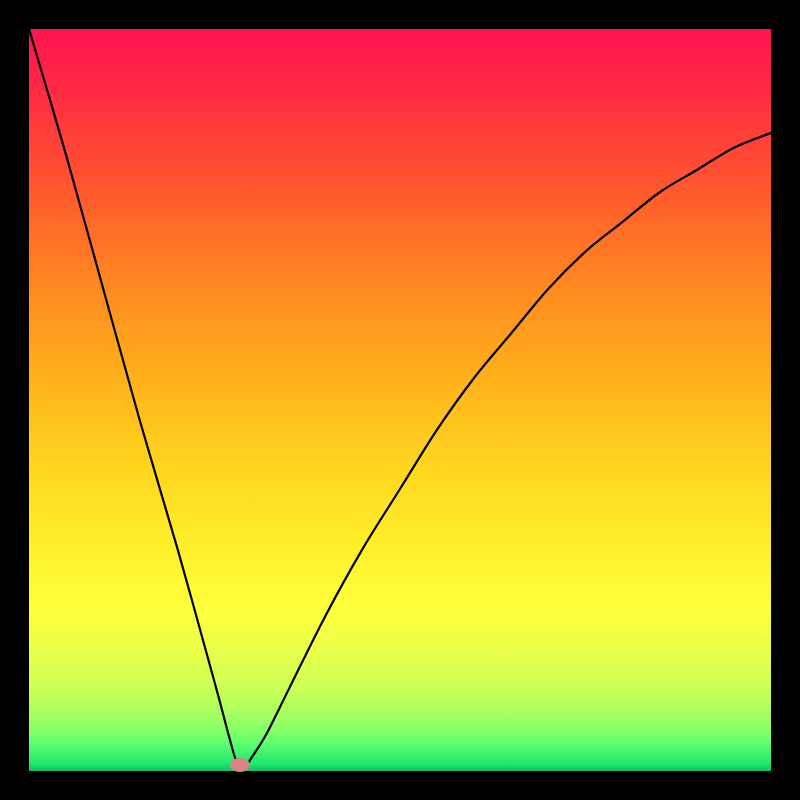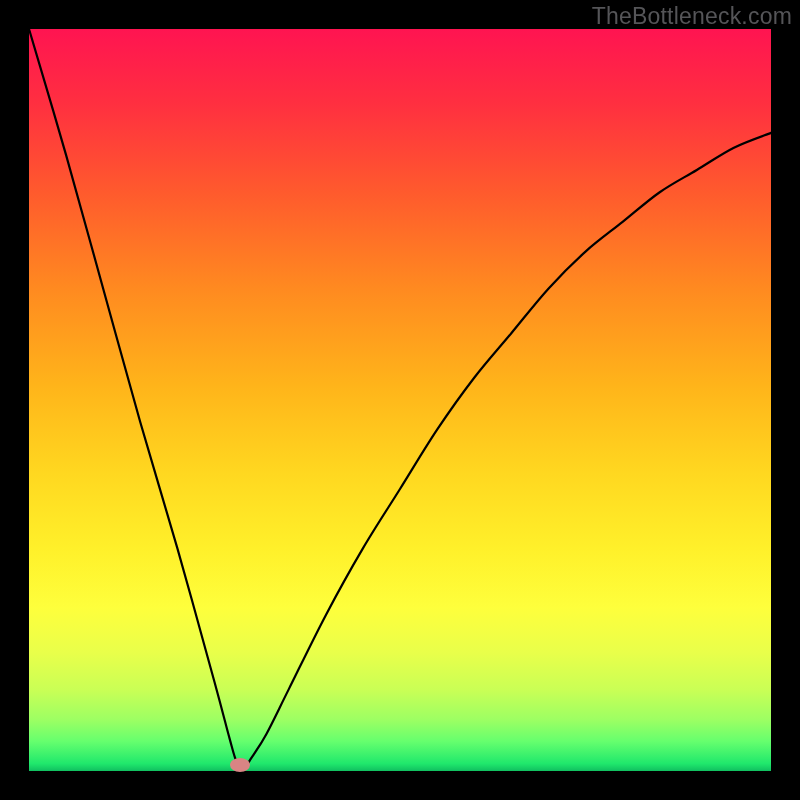--- a/index.html
+++ b/index.html
@@ -82,14 +82,13 @@
 <div class="frame">
   <div class="plot">
 
     <svg class="curve" viewBox="0 0 742 742" preserveAspectRatio="none">
       <path id="curve-path" d="M 0.00 0.00 C 6.18 21.02, 24.73 82.86, 37.10 126.14 C 49.47 169.42, 61.83 215.18, 74.20 259.70 C 86.57 304.22, 98.93 349.98, 111.30 393.26 C 123.67 436.54, 136.03 476.12, 148.40 519.40 C 160.77 562.68, 176.84 621.43, 185.50 652.96 C 194.16 684.50, 196.63 695.25, 200.34 708.61 C 204.05 721.97, 205.29 728.15, 207.76 733.10 C 210.23 738.04, 212.71 739.03, 215.18 738.29 C 217.65 737.55, 218.89 734.21, 222.60 728.64 C 226.31 723.08, 231.26 716.28, 237.44 704.90 C 243.62 693.52, 249.81 680.17, 259.70 660.38 C 269.59 640.59, 284.43 609.68, 296.80 586.18 C 309.17 562.68, 321.53 540.42, 333.90 519.40 C 346.27 498.38, 358.63 479.83, 371.00 460.04 C 383.37 440.25, 395.73 419.23, 408.10 400.68 C 420.47 382.13, 432.83 364.82, 445.20 348.74 C 457.57 332.66, 469.93 319.06, 482.30 304.22 C 494.67 289.38, 507.03 273.30, 519.40 259.70 C 531.77 246.10, 544.13 233.73, 556.50 222.60 C 568.87 211.47, 581.23 202.81, 593.60 192.92 C 605.97 183.03, 618.33 171.90, 630.70 163.24 C 643.07 154.58, 655.43 148.40, 667.80 140.98 C 680.17 133.56, 692.53 124.90, 704.90 118.72 C 717.27 112.54, 735.82 106.35, 742.00 103.88"></path>
     </svg>
 
     <div class="marker" id="min-marker" style="left: 211.47px; top: 736.064px; background: rgb(217, 132, 132);"></div>
 
   </div>
-  <div class="watermark">TheBottleneck.com</div>
 </div>
 
 </body></html>

